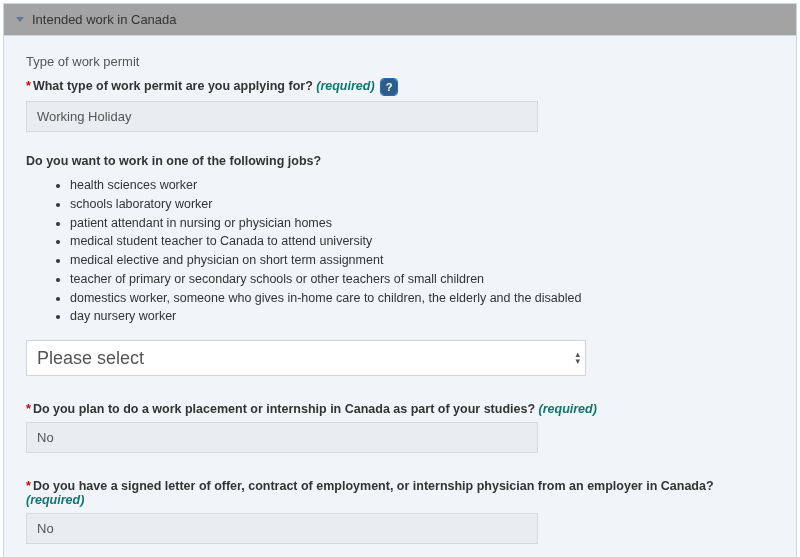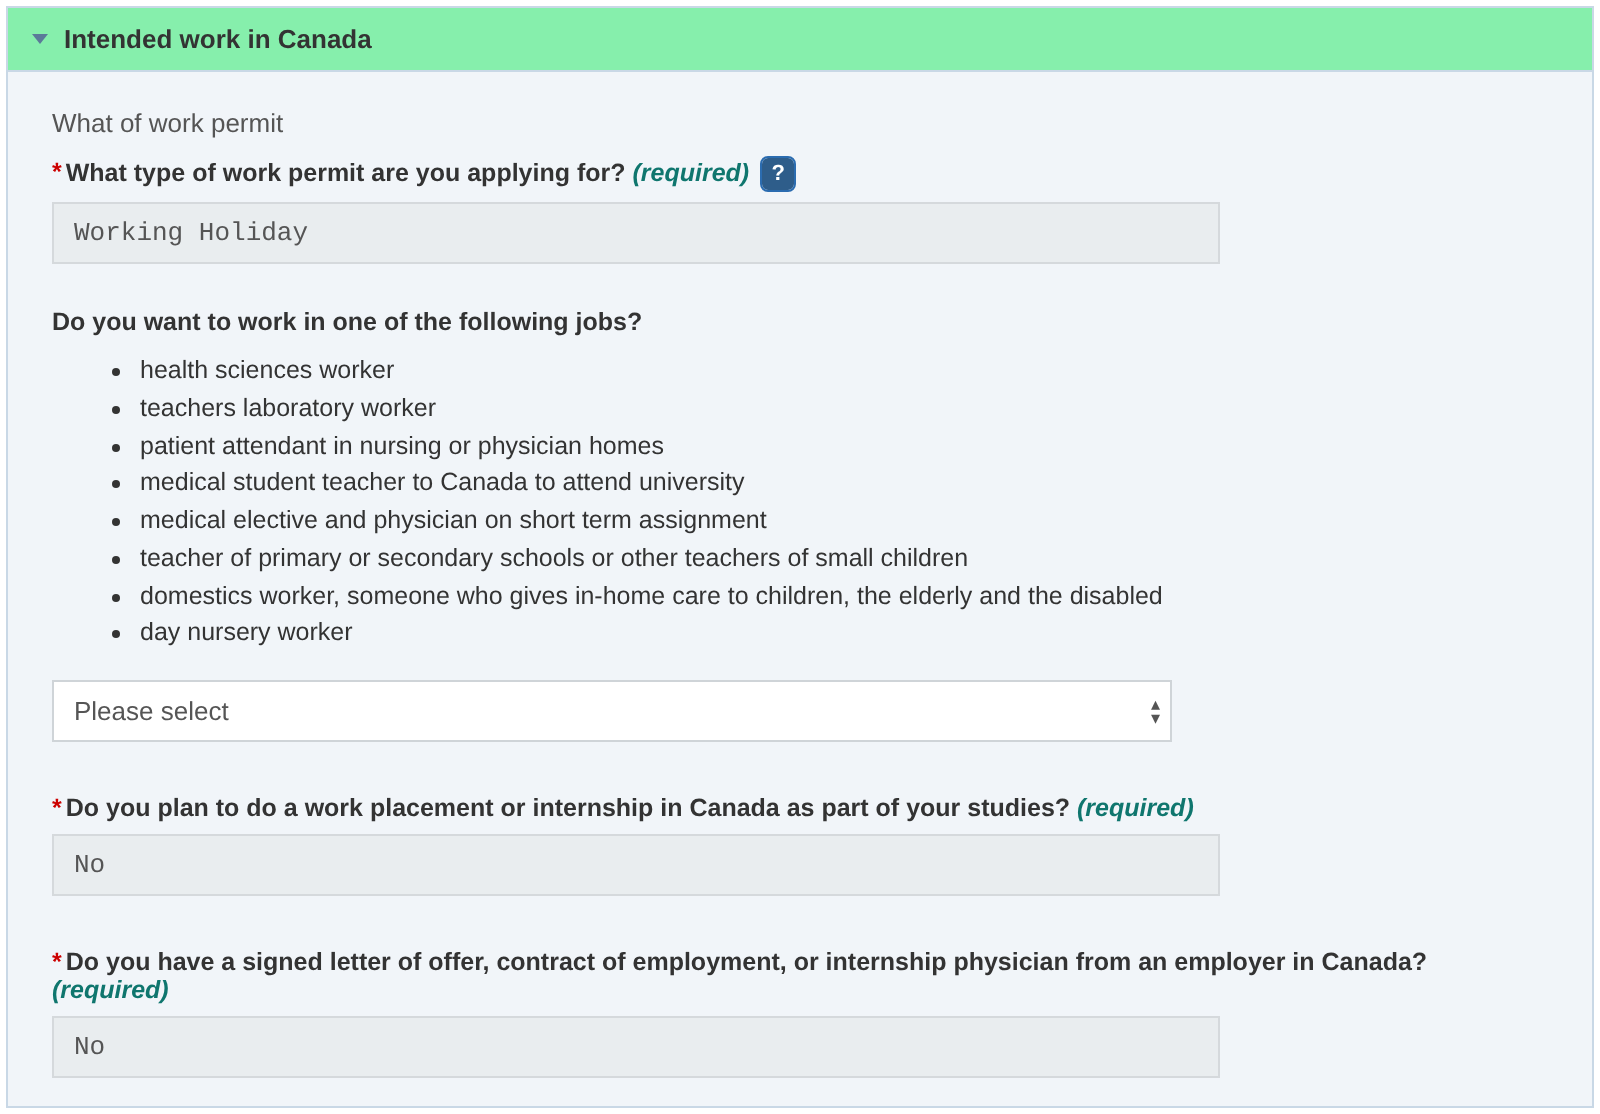--- a/index.html
+++ b/index.html
@@ -8,24 +8,24 @@
     font-size: 13px;
     color: #333;
     background: #fff;
     width: 800px;
   }
   .panel {
     border: 1px solid #c9d8e6;
     margin: 3px;
   }
   .panel-header {
-    background: #86efac;
+    background: #a3a3a3;
     color: #333;
     padding: 8px 12px;
-    font-weight: bold;
+    font-weight: normal;
     font-size: 13px;
     border-bottom: 1px solid #c9d8e6;
     display: flex;
     align-items: center;
   }
   .panel-header .caret {
     display: inline-block;
     width: 0; height: 0;
     border-left: 4px solid transparent;
     border-right: 4px solid transparent;
@@ -58,30 +58,29 @@
     color: #fff;
     border: 1px solid #2e5d8a;
     border-radius: 3px;
     font-size: 11px;
     font-weight: bold;
     margin-left: 3px;
     vertical-align: middle;
     outline: 1px solid #2b6cb0;
   }
   .field-readonly {
-    width: 584px;
+    width: 512px;
     max-width: 100%;
     border: 1px solid #d5d9dc;
     background: #e9edef;
     color: #555;
     padding: 7px 10px;
     font-size: 13px;
     border-radius: 0;
     margin-top: 4px;
-    font-family: Liberation Mono, monospace;
   }
   .jobs-intro {
     font-weight: bold;
     font-size: 12.5px;
     margin-top: 22px;
     margin-bottom: 8px;
   }
   ul.jobs {
     list-style: disc;
     margin-left: 44px;
@@ -97,21 +96,21 @@
     width: 560px;
     max-width: 100%;
     margin-top: 4px;
   }
   .select-wrap select {
     width: 100%;
     border: 1px solid #cfd4d8;
     background: #fff;
     color: #555;
     padding: 7px 26px 7px 10px;
-    font-size: 13px;
+    font-size: 18px;
     appearance: none;
     -webkit-appearance: none;
   }
   .select-arrows {
     position: absolute;
     right: 6px;
     top: 50%;
     transform: translateY(-50%);
     pointer-events: none;
     font-size: 9px;
@@ -125,33 +124,33 @@
 </head>
 <body>
 
 <div class="panel">
   <div class="panel-header">
     <span class="caret"></span>
     <span>Intended work in Canada</span>
   </div>
   <div class="panel-body">
 
-    <div class="section-label">What of work permit</div>
+    <div class="section-label">Type of work permit</div>
 
     <div class="question">
       <span class="req-star">*</span><span>What type of work permit are you applying for?</span>
       <span class="req-text">(required)</span>
       <span class="help-icon">?</span>
     </div>
     <div class="field-readonly">Working Holiday</div>
 
     <div class="jobs-intro">Do you want to work in one of the following jobs?</div>
     <ul class="jobs">
       <li>health sciences worker</li>
-      <li>teachers laboratory worker</li>
+      <li>schools laboratory worker</li>
       <li>patient attendant in nursing or physician homes</li>
       <li>medical student teacher to Canada to attend university</li>
       <li>medical elective and physician on short term assignment</li>
       <li>teacher of primary or secondary schools or other teachers of small children</li>
       <li>domestics worker, someone who gives in-home care to children, the elderly and the disabled</li>
       <li>day nursery worker</li>
     </ul>
 
     <div class="select-wrap">
       <select>

